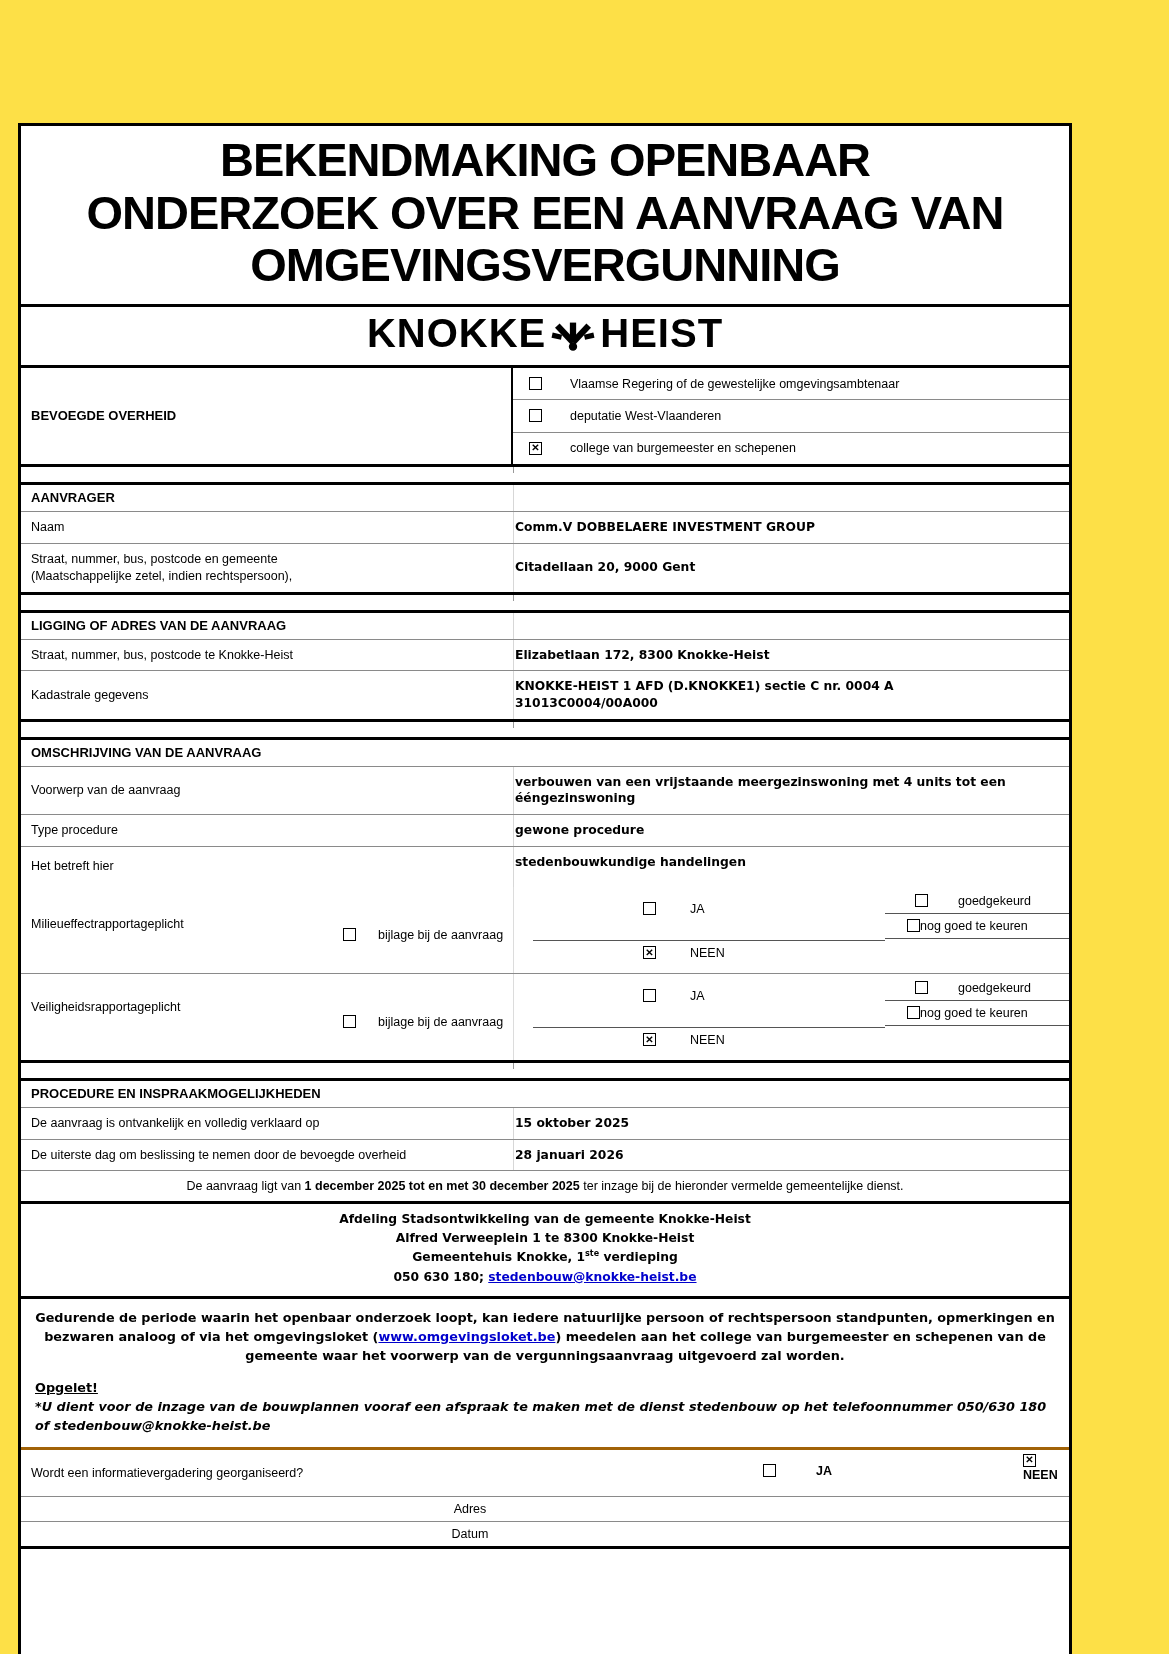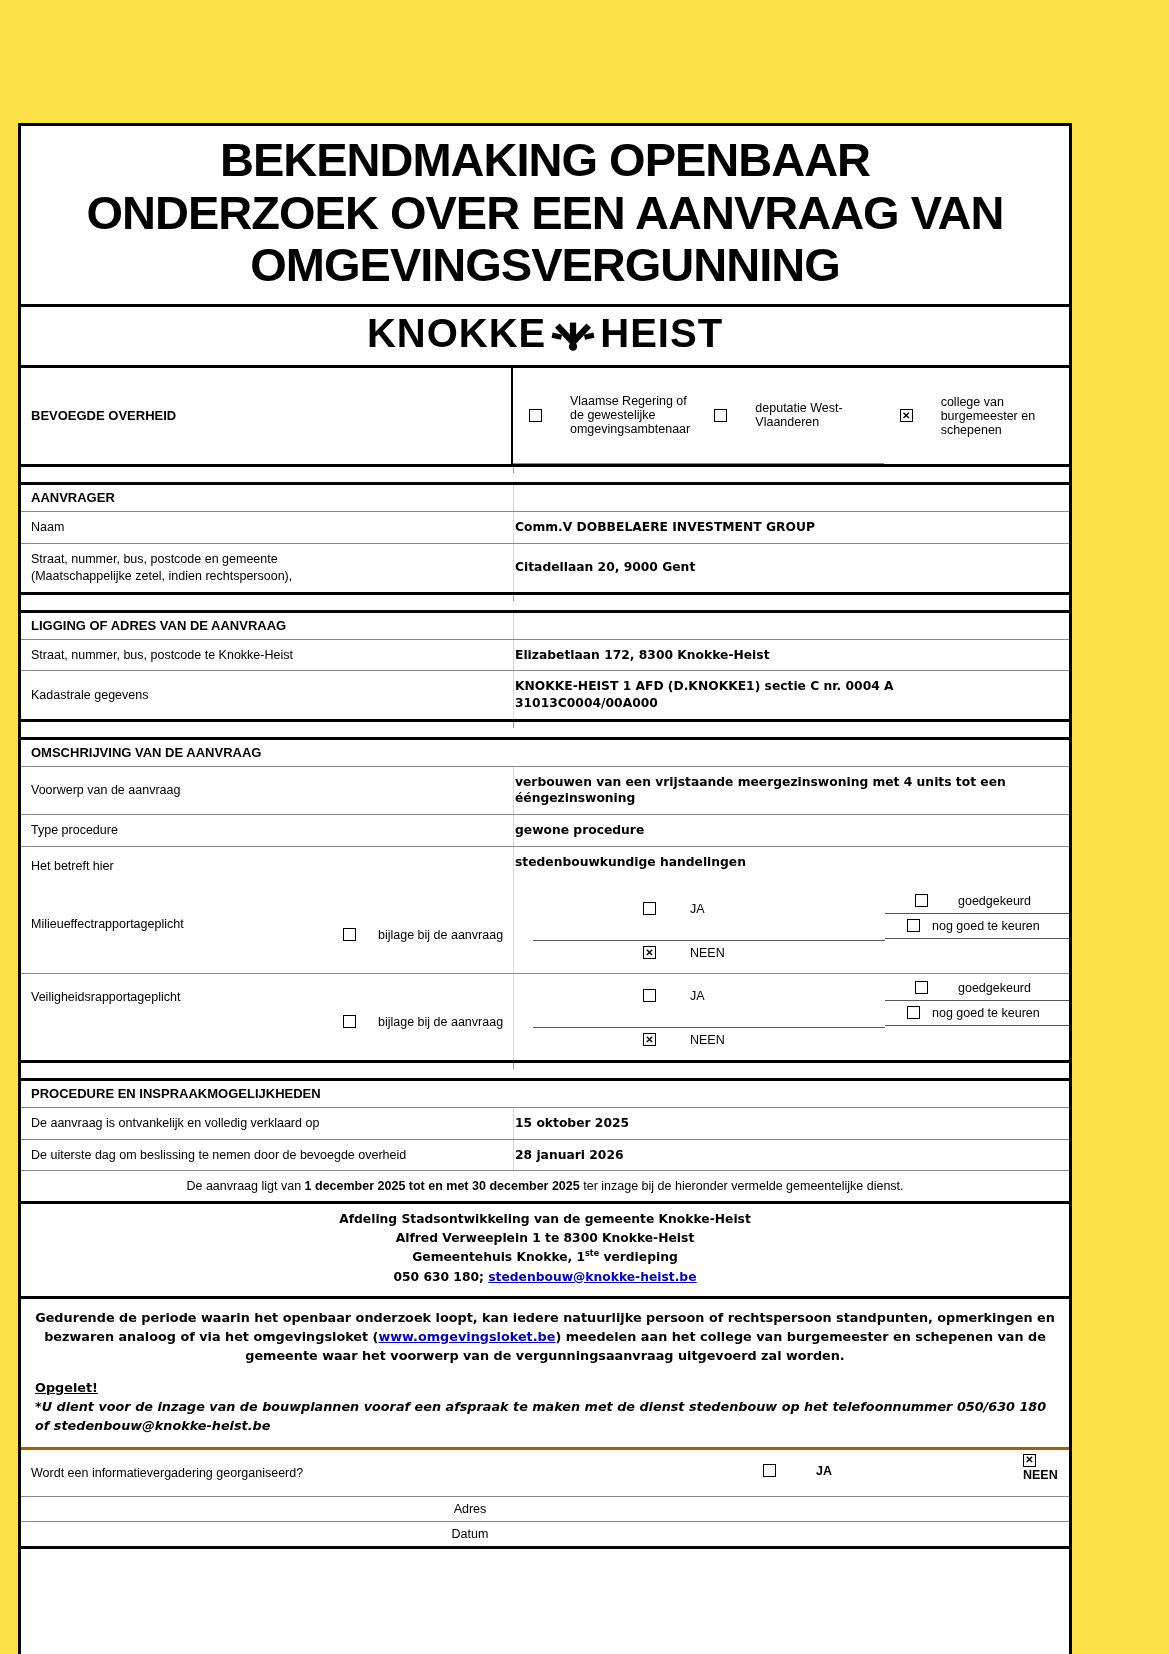--- a/index.html
+++ b/index.html
@@ -29,39 +29,39 @@
   
   .cb{width:11px;height:11px;border:1.5px solid #000;display:inline-block;flex:none;
       position:relative;background:#fff;box-sizing:content-box;}
   .cb.checked::before{content:"\2715";position:absolute;left:50%;top:50%;
       transform:translate(-50%,-54%);font-size:10px;font-weight:bold;line-height:1;}
 
   
   .bevoegde{border-top:3px solid #000;display:flex;min-height:96px;}
   .bv-left{width:492px;display:flex;align-items:center;padding-left:10px;font-weight:bold;
            font-size:13px;border-right:2px solid #000;box-sizing:border-box;}
-  .bv-right{flex:1;display:flex;flex-direction:row;}
+  .bv-right{flex:1;display:flex;flex-direction:column;}
   .bv-opt{flex:1;display:flex;align-items:center;gap:28px;padding-left:16px;
           border-bottom:1px solid #8a8a8a;font-size:12.5px;}
   .bv-opt:last-child{border-bottom:none;}
 
   .spacer{height:15px;border-top:3px solid #000;border-bottom:3px solid #000;position:relative;}
   .spacer::after{content:"";position:absolute;left:492px;top:0;height:6px;width:1px;background:#999;}
 
   
   .rap-row{position:relative;height:86px;font-size:12.5px;border-bottom:1px solid #8a8a8a;}
   .rap-row:last-child{border-bottom:none;}
   .rap-label{position:absolute;left:10px;top:30px;}
   .rap-bijlage{position:absolute;left:322px;top:41px;display:flex;align-items:center;gap:22px;}
   .rap-line{position:absolute;left:512px;width:352px;top:53px;border-top:1px solid #555;}
   .rap-ja{position:absolute;left:622px;top:15px;display:flex;align-items:center;gap:34px;}
   .rap-neen{position:absolute;left:622px;top:59px;display:flex;align-items:center;gap:34px;}
   .rap-right{position:absolute;left:864px;right:0;top:0;}
   .rap-right .r1{display:flex;align-items:center;gap:30px;padding:7px 0 5px 30px;border-bottom:1px solid #555;}
-  .rap-right .r2{display:flex;align-items:center;gap:12px;padding:5px 0 5px 22px;border-bottom:1px solid #555;}
+  .rap-right .r2{display:flex;align-items:center;padding:5px 0 5px 22px;border-bottom:1px solid #555;}
   .rap-row::before{content:"";position:absolute;left:492px;top:0;bottom:0;width:1px;
                    background:rgba(140,140,140,.3);}
 
   
   .inzage{border-bottom:none;text-align:center;font-size:12.5px;padding:8px 6px;}
   .dienst{border-top:3px solid #000;text-align:center;font-weight:bold;
           font-family:"DejaVu Sans",sans-serif;font-size:12.3px;padding:6px 0 9px;line-height:1.55;}
   a.link{color:#0000cc;text-decoration:underline;font-weight:bold;cursor:pointer;}
   sup{font-size:8px;}
 
@@ -206,21 +206,21 @@
             <span>goedgekeurd</span>
           </div>
           <div class="r2">
             <span class="cb"></span>
             <span>nog goed te keuren</span>
           </div>
         </div>
       </div>
 
       <div class="rap-row">
-        <div class="rap-label" style="top:16px;">Veiligheidsrapportageplicht</div>
+        <div class="rap-label" style="top:26px;">Veiligheidsrapportageplicht</div>
         <div class="rap-bijlage">
           <span class="cb"></span>
           <span>bijlage bij de aanvraag</span>
         </div>
         <div class="rap-line"></div>
         <div class="rap-ja">
           <span class="cb"></span>
           <span>JA</span>
         </div>
         <div class="rap-neen">

